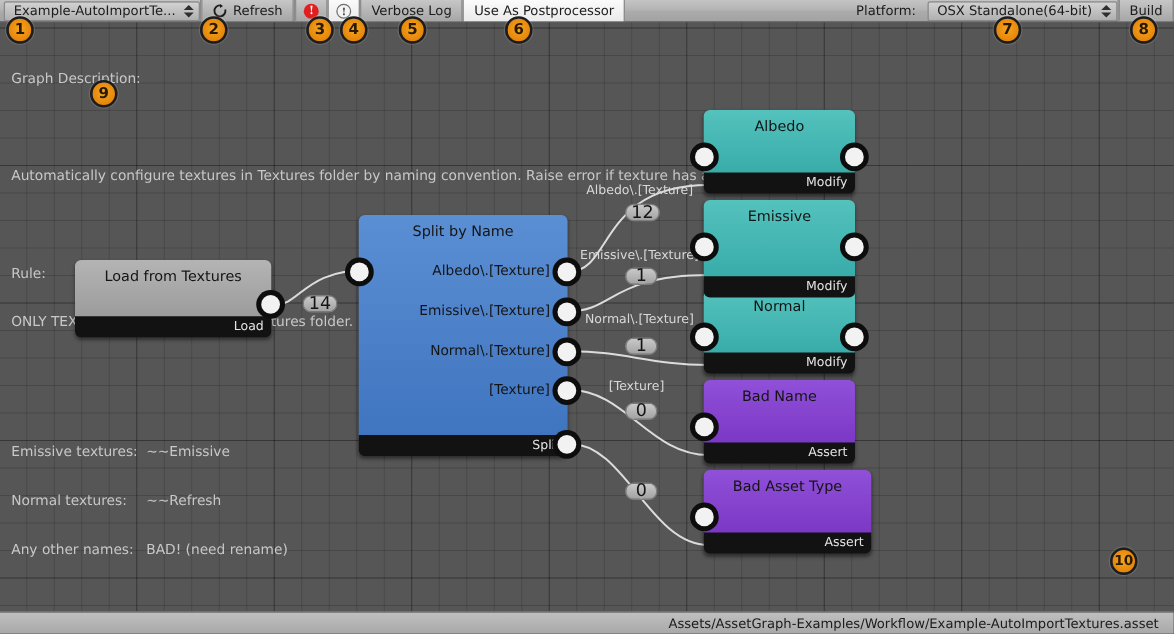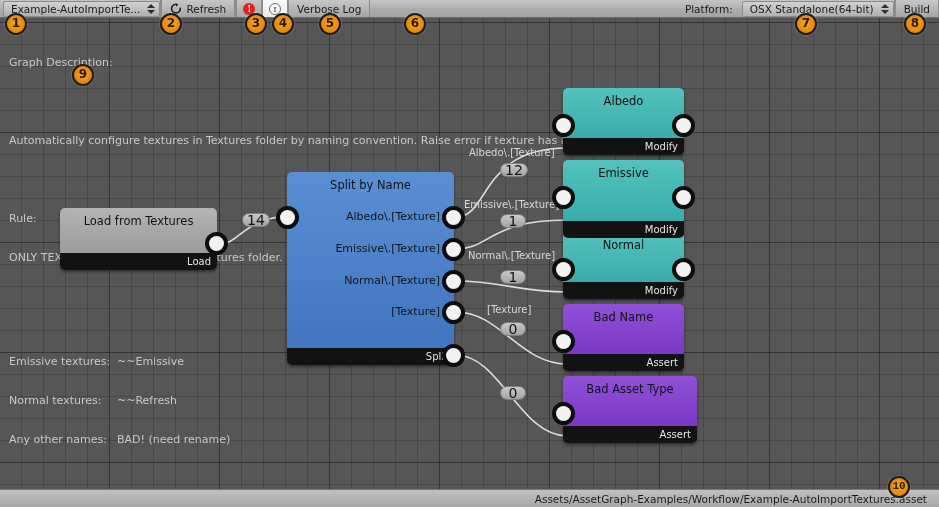--- a/index.html
+++ b/index.html
@@ -215,20 +215,23 @@
       <span class="err-ico">!</span>
     </div>
     <div class="tb-btn active" style="padding:0 6px">
       <span class="warn-ico">!</span>
     </div>
 
     <div class="tb-btn">
       <span>Verbose Log</span>
     </div>
 
+    <div class="tb-btn active">
+      <span>Use As Postprocessor</span>
+    </div>
 
     <div class="tb-spacer"></div>
 
     <div class="tb-plain">
       <span>Platform:</span>
     </div>
 
     <div class="tb-popup" style="min-width:132px">
       <span class="lbl">OSX Standalone(64-bit)</span>
       <span class="updown"></span>
@@ -292,21 +295,21 @@
     <div class="edge-count" style="left:500px; top:196px;">1</div>
 
     <div class="edge-label" style="left:468px; top:232px;">Normal\.[Texture]</div>
     <div class="edge-count" style="left:500px; top:252px;">1</div>
 
     <div class="edge-label" style="left:487px; top:286px;">[Texture]</div>
     <div class="edge-count" style="left:500px; top:304px;">0</div>
 
     <div class="edge-count" style="left:500px; top:368px;">0</div>
 
-    <div class="edge-count" style="left:242px; top:195px;text-align:right;">14</div>
+    <div class="edge-count" style="left:242px; top:218px;text-align:right;">14</div>
 
     <div class="node gray" style="left:60px; top:190px; width:157px; height:62px;">
       <div class="body"></div>
       <div class="title">Load from Textures</div>
       <div class="foot">Load</div>
       <div class="slot" style="right:-7px; top:28px;"></div>
     </div>
 
     <div class="node blue" style="left:287px; top:154px; width:167px; height:193px;">
       <div class="body"></div>
@@ -376,15 +379,15 @@
 
   <div class="badge" style="left:5px;   top:13px;">1</div>
   <div class="badge" style="left:160px; top:13px;">2</div>
   <div class="badge" style="left:245px; top:13px;">3</div>
   <div class="badge" style="left:272px; top:13px;">4</div>
   <div class="badge" style="left:319px; top:13px;">5</div>
   <div class="badge" style="left:404px; top:13px;">6</div>
   <div class="badge" style="left:795px; top:13px;">7</div>
   <div class="badge" style="left:904px; top:13px;">8</div>
   <div class="badge" style="left:72px;  top:64px;">9</div>
-  <div class="badge two-digit" style="left:888px; top:476px;font-family:Liberation Mono, monospace;">10</div>
+  <div class="badge two-digit" style="left:888px; top:438px;">10</div>
 
 </div>
 
 </body></html>

